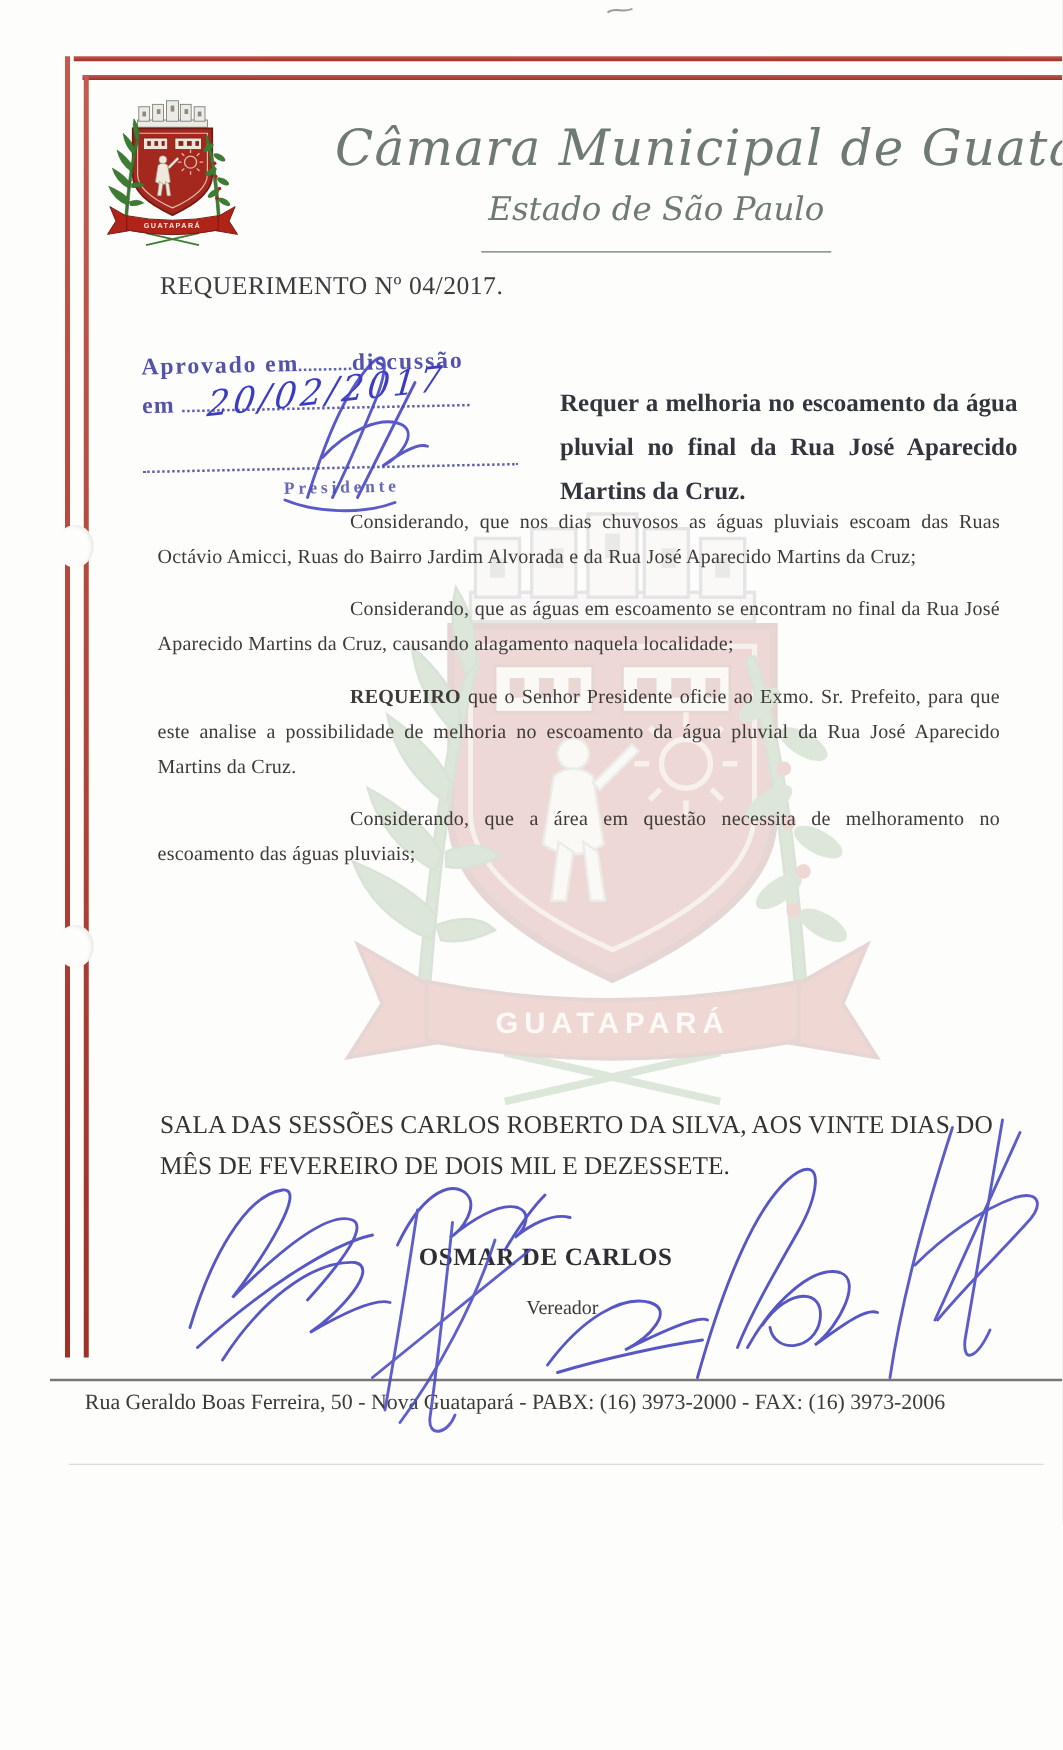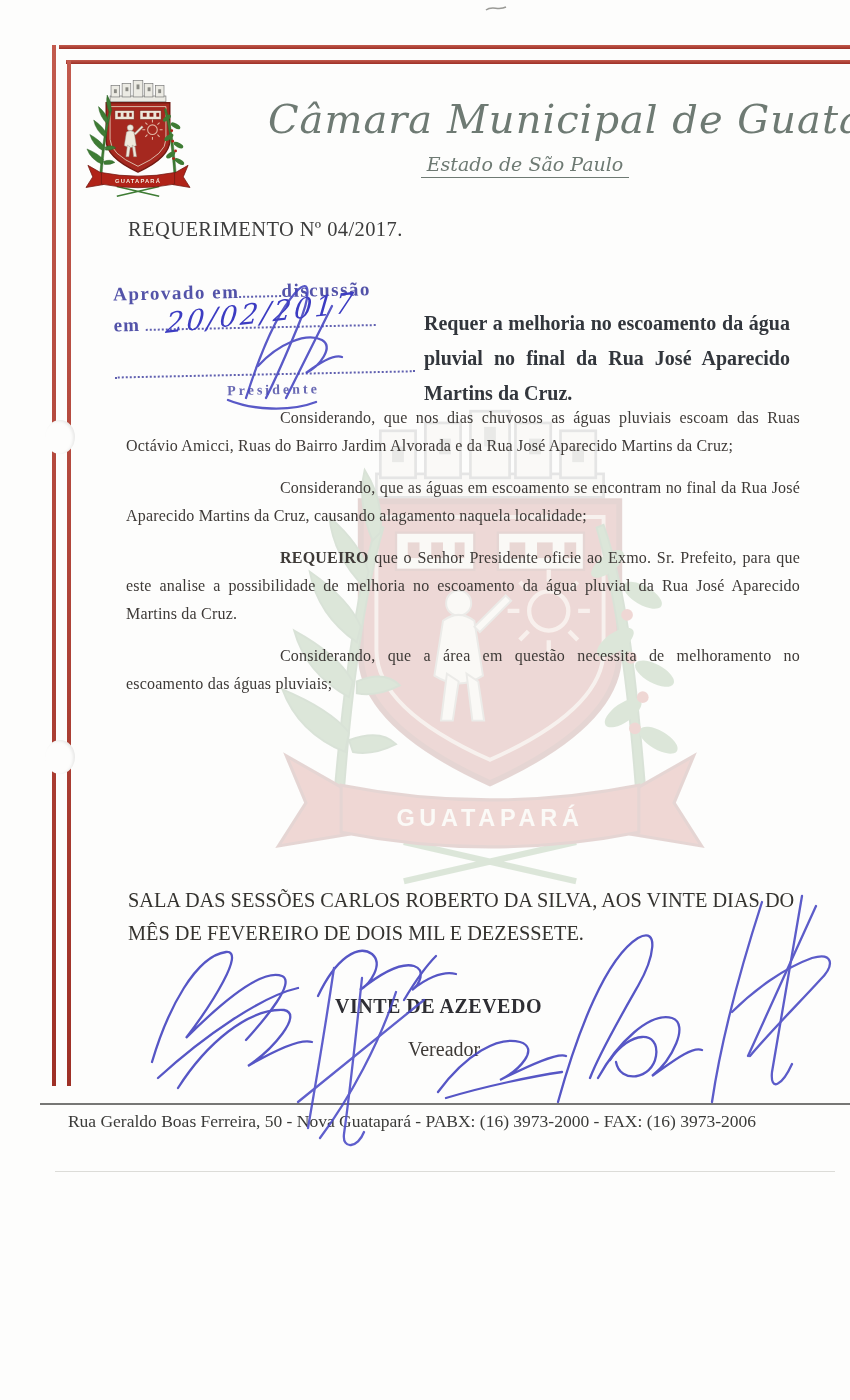--- a/index.html
+++ b/index.html
@@ -23,22 +23,22 @@
   .logo{position:absolute;left:80px;top:70px;width:116px;height:130px;z-index:3;}
   .org-name{
     position:absolute;left:268px;top:96px;width:580px;text-align:center;
     font-family:"DejaVu Serif", serif;font-style:italic;font-size:40px;
     color:#6e7a73;white-space:nowrap;letter-spacing:1px;z-index:3;
   }
   .org-state{
     position:absolute;left:325px;top:153px;width:400px;text-align:center;z-index:3;
   }
   .org-state span{
-    font-family:"DejaVu Serif", serif;font-style:italic;font-size:19px;
-    color:#6e7a73;border-bottom:1.5px solid #6e7a73;padding:0 6px 2px;
+    font-family:"DejaVu Serif", serif;font-style:italic;font-size:26px;
+    color:#6e7a73;border-bottom:1.5px solid #6e7a73;padding:0 6px 18px;
   }
   
   .doc-title{
     position:absolute;left:128px;top:218px;font-weight:normal;font-size:20.5px;
     color:#3c3c3c;letter-spacing:.4px;z-index:3;
   }
   
   .stamp{
     position:absolute;left:114px;top:280px;width:340px;z-index:4;
     color:#5353a9;font-weight:bold;transform:rotate(-1.2deg);
@@ -49,38 +49,38 @@
   .stamp .r3{margin-top:26px;}
   .stamp .r4{font-size:14px;letter-spacing:3px;margin:3px 0 0 112px;color:#6a6ab4;}
   .hand-date{
     position:absolute;left:52px;top:16px;
     font-family:"DejaVu Serif", serif;font-style:italic;font-size:28px;
     color:#3c3cc2;transform:rotate(-5deg) skewX(-12deg);letter-spacing:3px;
     font-weight:normal;
   }
   
   .summary{
-    position:absolute;left:424px;top:306px;width:366px;z-index:3;
+    position:absolute;left:448px;top:306px;width:366px;z-index:3;
     font-weight:bold;font-size:20px;line-height:35px;text-align:justify;
     color:#32363c;
   }
   
   .body-text{position:absolute;left:126px;top:404px;width:674px;z-index:3;
     font-size:16px;line-height:28px;text-align:justify;letter-spacing:.2px;}
   .body-text p{margin:0 0 14px;text-indent:154px;}
   .body-text .lead{font-weight:bold;}
   
   .closing{
     position:absolute;left:128px;top:884px;width:692px;z-index:3;
     font-size:20.5px;line-height:33px;color:#35332f;transform:scaleX(.99);
     transform-origin:left top;
   }
   .signer-name{position:absolute;left:335px;top:995px;z-index:3;
     font-weight:bold;font-size:20px;letter-spacing:.5px;color:#2e2e33;}
-  .signer-role{position:absolute;left:408px;top:1038px;z-index:3;font-size:20px;}
+  .signer-role{position:absolute;left:421px;top:1038px;z-index:3;font-size:16px;}
   
   .footer-rule{position:absolute;left:40px;top:1103px;right:0;height:2px;
     background:#4a4a48;opacity:.75;z-index:3;}
   .footer{position:absolute;left:0;top:1110px;width:824px;text-align:center;
     z-index:3;font-size:17.5px;line-height:23px;color:#3b3b39;}
   .ghost-line{position:absolute;left:55px;top:1171px;width:780px;height:1px;
     background:#dcdcd8;}
   
   .watermark{position:absolute;left:255px;top:368px;width:470px;height:529px;
     opacity:.17;z-index:1;}
@@ -211,21 +211,21 @@
   <div class="summary">Requer a melhoria no escoamento da água pluvial no final da Rua José Aparecido Martins da Cruz.</div>
 
   <div class="body-text">
     <p><b class="lead"></b><span>Considerando, que nos dias chuvosos as águas pluviais escoam das Ruas Octávio Amicci, Ruas do Bairro Jardim Alvorada e da Rua José Aparecido Martins da Cruz;</span></p>
     <p><b class="lead"></b><span>Considerando, que as águas em escoamento se encontram no final da Rua José Aparecido Martins da Cruz, causando alagamento naquela localidade;</span></p>
     <p><b class="lead">REQUEIRO</b><span> que o Senhor Presidente oficie ao Exmo. Sr. Prefeito, para que este analise a possibilidade de melhoria no escoamento da água pluvial da Rua José Aparecido Martins da Cruz.</span></p>
     <p><b class="lead"></b><span>Considerando, que a área em questão necessita de melhoramento no escoamento das águas pluviais;</span></p>
   </div>
 
   <div class="closing">SALA DAS SESSÕES CARLOS ROBERTO DA SILVA, AOS VINTE DIAS DO MÊS DE FEVEREIRO DE DOIS MIL E DEZESSETE.</div>
-  <div class="signer-name">VINTE DE AZEVEDO</div>
+  <div class="signer-name">OSMAR DE CARLOS</div>
   <div class="signer-role">Vereador</div>
 
   <div class="footer-rule"></div>
   <div class="footer">
     <div>Rua Geraldo Boas Ferreira, 50 - Nova Guatapará - PABX: (16) 3973-2000 - FAX: (16) 3973-2006</div>
   </div>
   <div class="ghost-line"></div>
 
   <svg class="ink" viewBox="0 0 850 1400">
     <g fill="none" stroke="#3f3fbe" stroke-width="2.3" stroke-linecap="round" opacity=".88">

